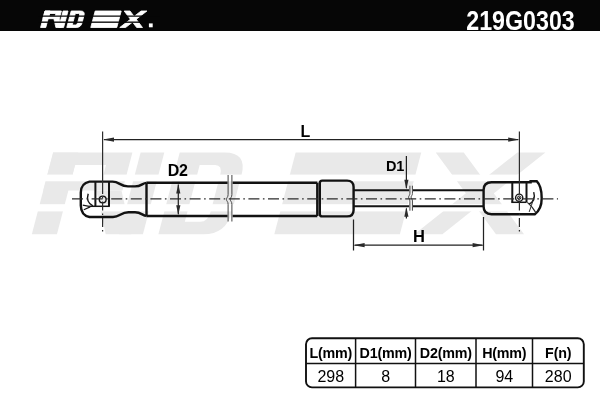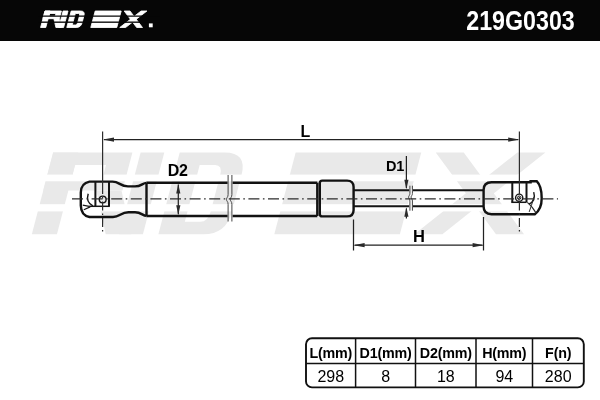--- a/index.html
+++ b/index.html
@@ -1,18 +1,18 @@
 <!DOCTYPE html>
 <html><head>
 <meta charset="utf-8">
 <style>
   html,body{margin:0;padding:0;}
   body{width:600px;height:400px;background:#ffffff;overflow:hidden;position:relative;
        font-family:"Liberation Sans", sans-serif;}
-  #hdr{position:absolute;left:0;top:0;width:600px;height:41px;background:#060606;}
+  #hdr{position:absolute;left:0;top:0;width:600px;height:31px;background:#060606;}
   #partno{position:absolute;right:25px;top:5px;color:#fff;font-size:28px;font-weight:bold;
           letter-spacing:0px;transform:scaleX(0.83);transform-origin:100% 50%;}
   *{-webkit-font-smoothing:antialiased;}
 </style>
 </head>
 <body>
 
 <div id="hdr">
 
   <svg width="600" height="41" style="position:absolute;left:0;top:0">

